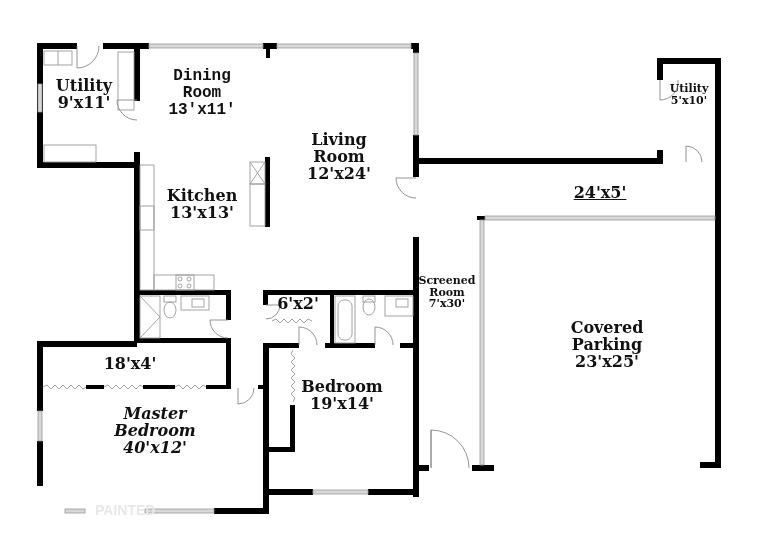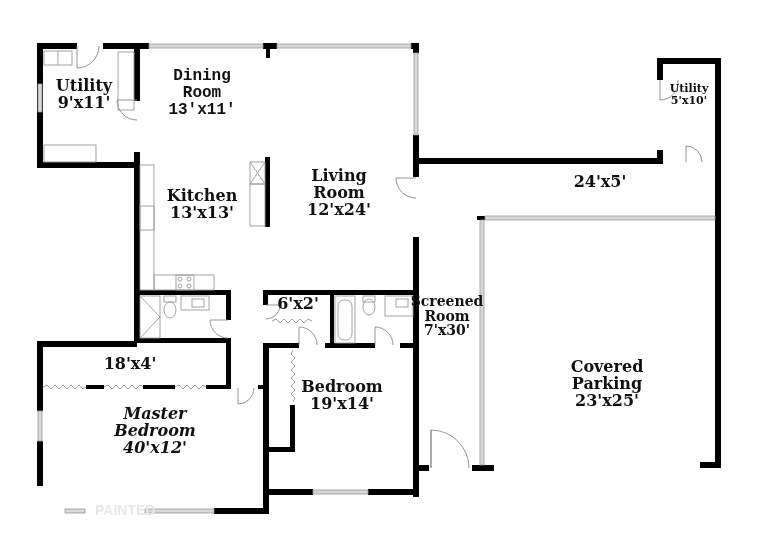--- a/index.html
+++ b/index.html
@@ -11,21 +11,21 @@
       font-weight: bold;
       color: #111111;
       text-align: center;
       line-height: 1.05;
       white-space: nowrap;
       transform: translateX(-50%);
     }
     .room-label span { display: block; }
     .lg { font-size: 16px; }
     .sm { font-size: 11px; }
-    .xs { font-size: 14px; margin-top: 19px; }
+    .xs { font-size: 11px; }
   </style>
 </head>
 <body>
 
 <svg id="plan" viewBox="0 0 760 553" xmlns="http://www.w3.org/2000/svg">
 
   <g fill="#000">
 
     <rect x="37" y="43" width="40" height="6"></rect>
     <rect x="103" y="43" width="46" height="6"></rect>
@@ -161,47 +161,47 @@
   <span>Utility</span>
   <span>9'x11'</span>
 </div>
 
 <div class="room-label lg" style="left:202px; top:68px;font-family:Liberation Mono, monospace;">
   <span>Dining</span>
   <span>Room</span>
   <span>13'x11'</span>
 </div>
 
-<div class="room-label lg" style="left:339px; top:132px;margin-top:36px;">
+<div class="room-label lg" style="left:339px; top:132px;">
   <span>Living</span>
   <span>Room</span>
   <span>12'x24'</span>
 </div>
 
 <div class="room-label lg" style="left:202px; top:188px;text-align:center;">
   <span>Kitchen</span>
   <span>13'x13'</span>
 </div>
 
 <div class="room-label sm" style="left:689px; top:83px;">
   <span>Utility</span>
   <span>5'x10'</span>
 </div>
 
-<div class="room-label lg" style="left:600px; top:174px;">
+<div class="room-label lg" style="left:600px; top:185px;text-decoration:underline;">
   <span>24'x5'</span>
 </div>
 
 <div class="room-label xs" style="left:447px; top:275px;">
   <span>Screened</span>
   <span>Room</span>
   <span>7'x30'</span>
 </div>
 
-<div class="room-label lg" style="left:607px; top:320px;margin-top:39px;">
+<div class="room-label lg" style="left:607px; top:320px;">
   <span>Covered</span>
   <span>Parking</span>
   <span>23'x25'</span>
 </div>
 
 <div class="room-label lg" style="left:298px; top:296px;">
   <span>6'x2'</span>
 </div>
 
 <div class="room-label lg" style="left:342px; top:379px;">

